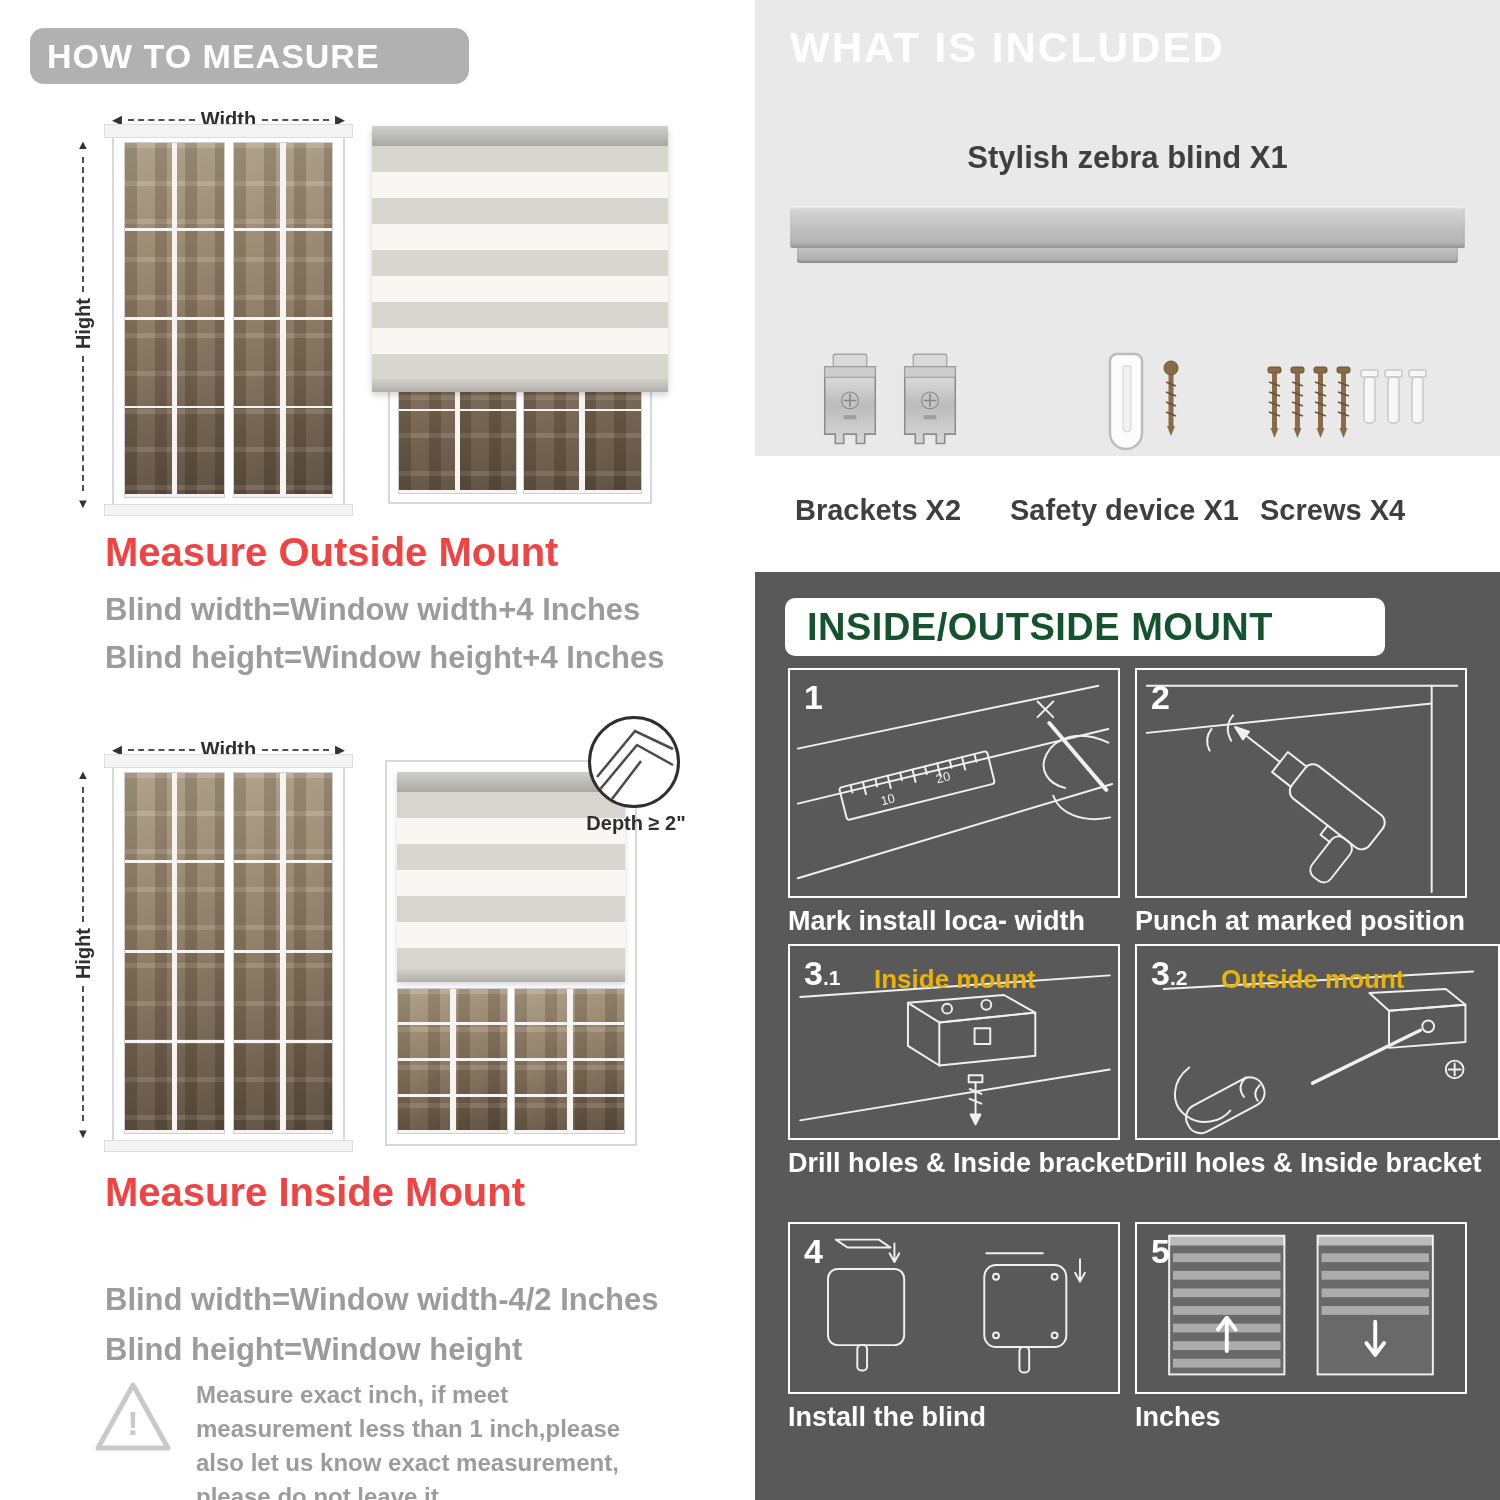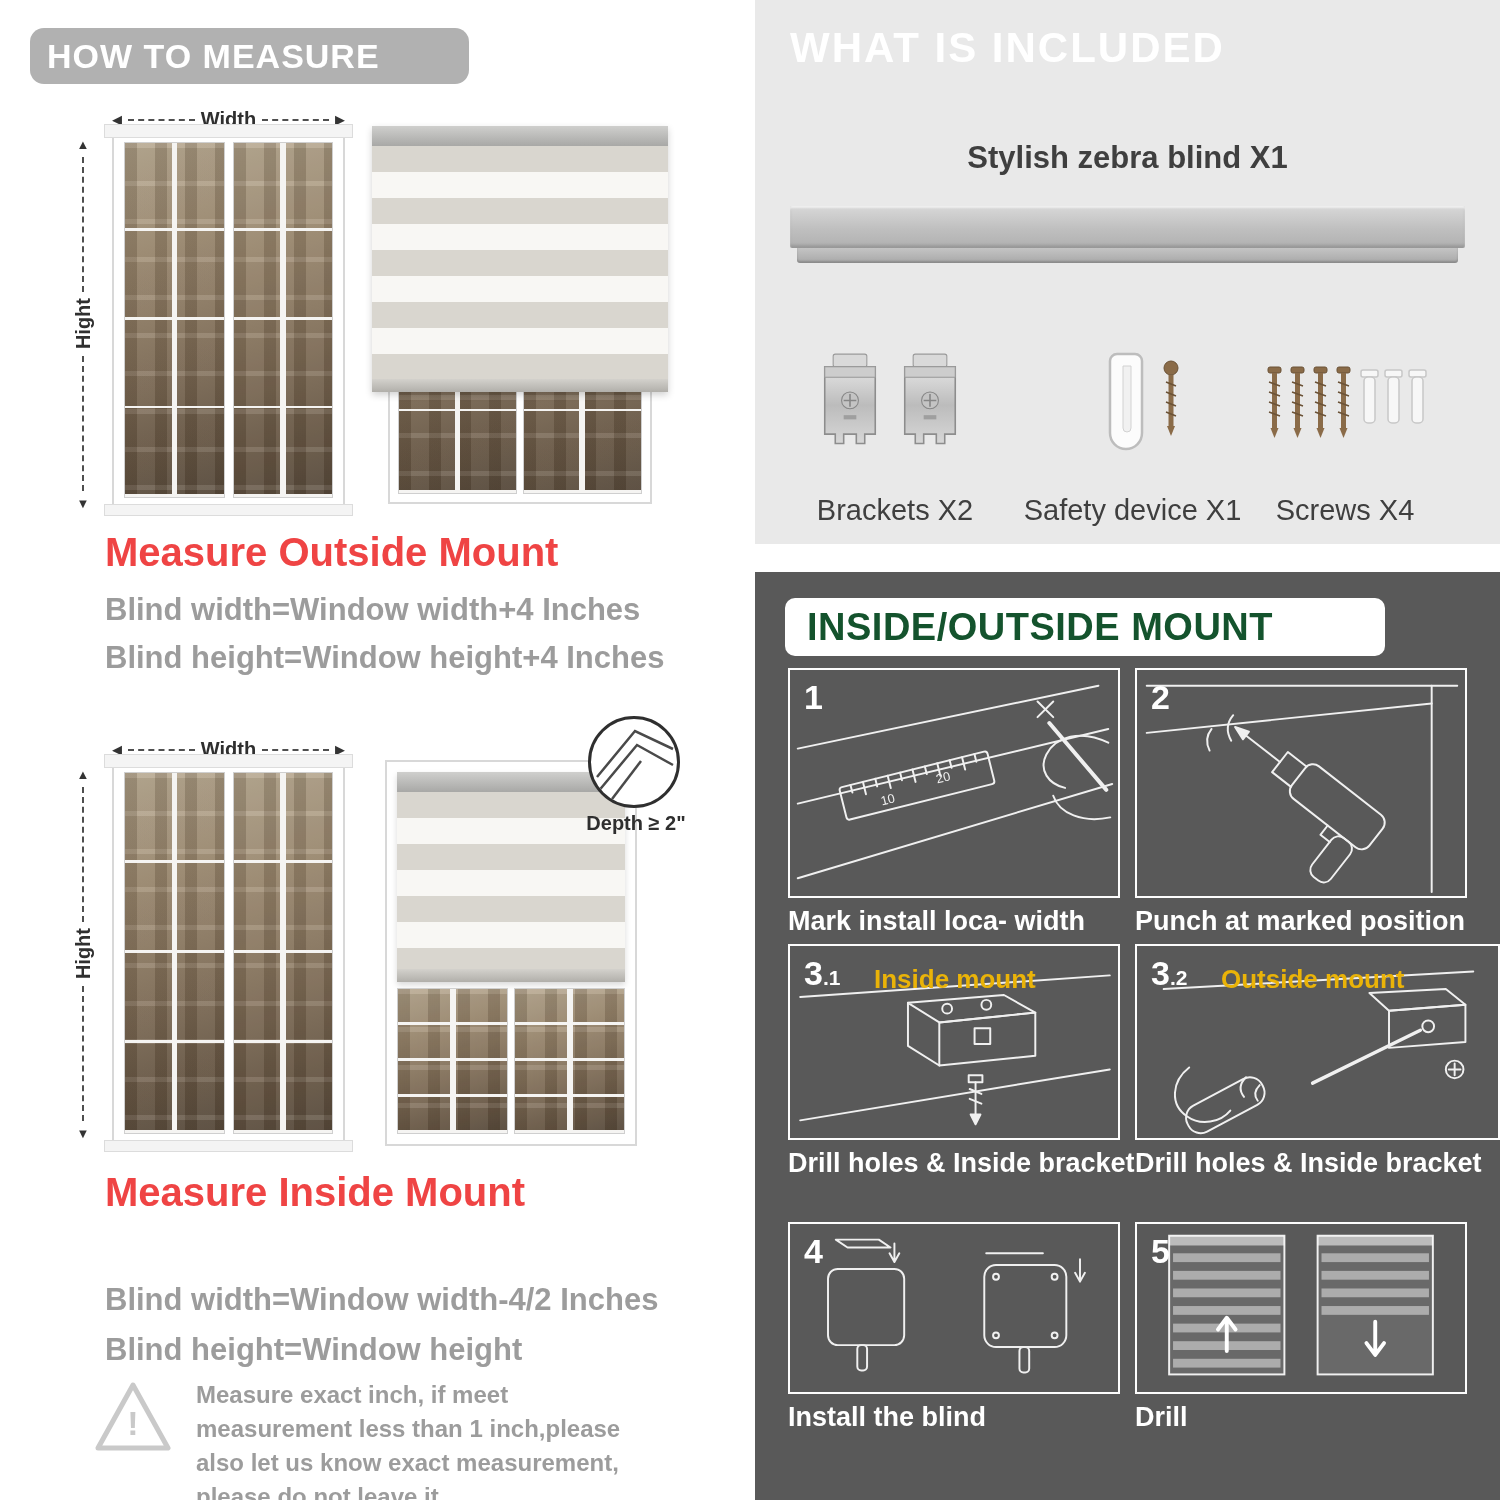--- a/index.html
+++ b/index.html
@@ -50,29 +50,29 @@
   .depth-circle{position:absolute;width:92px;height:92px;border:3px solid #2f2f2f;border-radius:50%;background:#fff;overflow:hidden}
   .depth-label{position:absolute;font-size:20px;font-weight:700;color:#2f2f2f}
 
   
   .warn-wrap{position:absolute;display:flex;gap:22px;align-items:flex-start}
   .warn-text{width:470px;font-size:24px;font-weight:700;color:#9c9c9c;line-height:1.42}
   .warn-tri{position:relative;width:82px;height:80px;flex:0 0 auto}
   .warn-mark{position:absolute;left:0;right:0;top:26px;text-align:center;font-size:34px;font-weight:700;color:#c9c9c9}
 
   
-  .right-top{position:absolute;left:755px;top:0;width:745px;height:544px;background:#e9e9e9}
+  .right-top{position:absolute;left:755px;top:0;width:745px;height:456px;background:#e9e9e9}
   .rt-header{position:absolute;left:35px;top:24px;font-size:42px;font-weight:700;color:#fff;letter-spacing:2px}
   .blind-label{position:absolute;left:0;top:140px;width:100%;text-align:center;font-size:31px;font-weight:700;color:#3f3f3f}
   .headrail{position:absolute;left:35px;top:206px;width:675px}
   .hr-bar{height:42px;background:linear-gradient(180deg,#d8d8d8,#bfbfbf 55%,#b0b0b0);border-radius:2px;
           box-shadow:inset 0 2px 2px rgba(255,255,255,.6), inset 0 -3px 3px rgba(0,0,0,.14)}
   .hr-lip{height:15px;margin:0 7px;background:linear-gradient(180deg,#c4c4c4,#a8a8a8);border-radius:0 0 3px 3px;
           box-shadow:inset 0 -2px 2px rgba(0,0,0,.18)}
-  .item-label{position:absolute;top:494px;text-align:center;font-size:29px;font-weight:400;color:#3f3f3f}
+  .item-label{position:absolute;top:494px;text-align:left;font-size:29px;font-weight:700;color:#3f3f3f}
 
   .right-bottom{position:absolute;left:755px;top:572px;width:745px;height:928px;background:#595959}
   .pill-white{position:absolute;left:30px;top:26px;width:600px;height:58px;background:#fff;border-radius:10px;
               color:#14532d;font-weight:700;font-size:38px;line-height:58px;padding-left:22px;letter-spacing:.5px}
   .step-box{position:absolute;border:2px solid #fdfdfd}
   .step-num{position:absolute;top:8px;left:14px;color:#fff;font-weight:700;font-size:34px;z-index:2}
   .step-num .sub{font-size:21px}
   .step-title{position:absolute;top:18px;left:84px;color:#eab308;font-weight:700;font-size:26px;z-index:2}
   .step-cap{position:absolute;color:#fff;font-weight:700;font-size:27px}
   .art{position:absolute;left:0;top:0;width:100%;height:100%}
@@ -402,16 +402,16 @@
         <rect x="182" y="12" width="118" height="10" fill="rgba(255,255,255,.55)"></rect>
         <g fill="rgba(255,255,255,.45)">
           <rect x="186" y="30" width="110" height="9"></rect>
             <rect x="186" y="48" width="110" height="9"></rect>
           <rect x="186" y="66" width="110" height="9"></rect>
             <rect x="186" y="84" width="110" height="9"></rect>
         </g>
         <path d="M241 100 V132 M232 122 L241 134 L250 122" fill="none" stroke="#fff" stroke-width="4" stroke-linecap="round" stroke-linejoin="round"></path>
       </svg>
     </div>
-    <div class="step-cap" style="left:380px;top:830px">Drill</div>
+    <div class="step-cap" style="left:380px;top:830px">Inches</div>
   </section>
 
 </div>
 
 </body></html>

